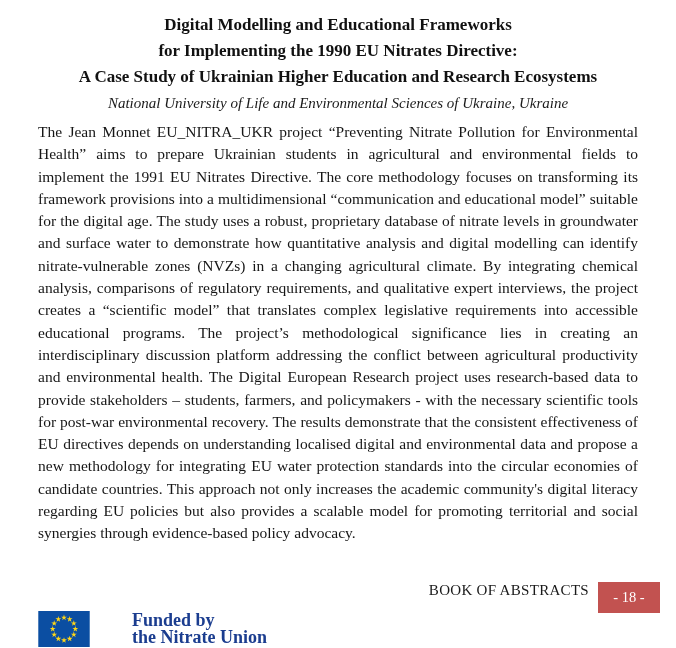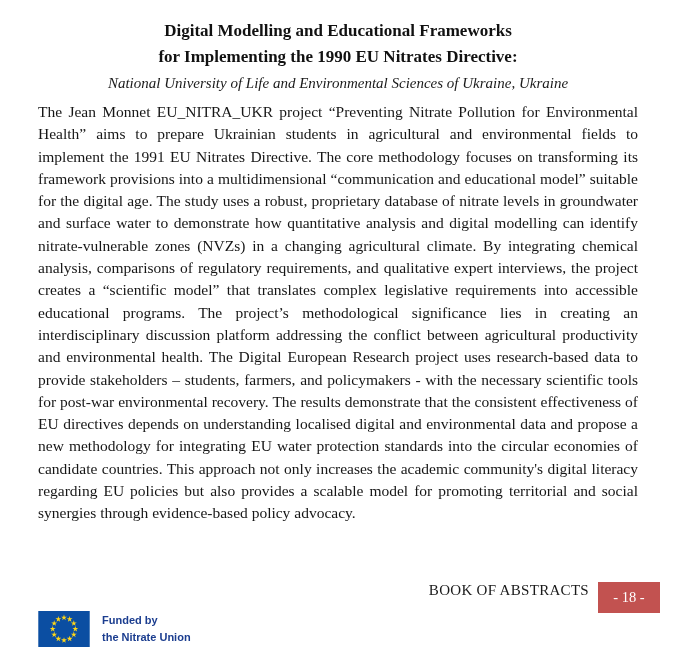--- a/index.html
+++ b/index.html
@@ -10,21 +10,21 @@
   .page {
     position: relative;
     width: 676px;
     height: 648px;
     background: #ffffff;
     font-family: "Liberation Serif", serif;
     color: #161616;
     overflow: hidden;
   }
   .header {
-    padding-top: 18px;
+    padding-top: 12px;
     text-align: center;
   }
   .title-line {
     font-size: 17px;
     font-weight: bold;
     line-height: 26px;
     color: #111111;
   }
   .author {
     font-size: 17px;
@@ -72,35 +72,37 @@
     left: 38px;
     top: 611px;
     display: flex;
     align-items: center;
     gap: 12px;
   }
   .eu-flag {
     display: block;
   }
   .funding-text {
-    font-family: Liberation Sans, sans-serif;
+    font-family: Liberation Serif, serif;
     font-weight: bold;
-    font-size: 11px;
+    font-size: 18px;
     line-height: 17px;
     color: #1b3d8f;
+    margin-left: 30px;
   }
 </style>
 </head>
 <body>
 
 <div class="page">
 
   <div class="header">
     <div class="title-line">Digital Modelling and Educational Frameworks</div>
     <div class="title-line">for Implementing the 1990 EU Nitrates Directive:</div>
+    <div class="title-line">A Case Study of Ukrainian Higher Education and Research Ecosystems</div>
     <div class="affiliation">National University of Life and Environmental Sciences of Ukraine, Ukraine</div>
   </div>
 
   <p class="abstract">The Jean Monnet EU_NITRA_UKR project “Preventing Nitrate Pollution for Environmental Health” aims to prepare Ukrainian students in agricultural and environmental fields to implement the 1991 EU Nitrates Directive. The core methodology focuses on transforming its framework provisions into a multidimensional “communication and educational model” suitable for the digital age. The study uses a robust, proprietary database of nitrate levels in groundwater and surface water to demonstrate how quantitative analysis and digital modelling can identify nitrate-vulnerable zones (NVZs) in a changing agricultural climate. By integrating chemical analysis, comparisons of regulatory requirements, and qualitative expert interviews, the project creates a “scientific model” that translates complex legislative requirements into accessible educational programs. The project’s methodological significance lies in creating an interdisciplinary discussion platform addressing the conflict between agricultural productivity and environmental health. The Digital European Research project uses research-based data to provide stakeholders – students, farmers, and policymakers - with the necessary scientific tools for post-war environmental recovery. The results demonstrate that the consistent effectiveness of EU directives depends on understanding localised digital and environmental data and propose a new methodology for integrating EU water protection standards into the circular economies of candidate countries. This approach not only increases the academic community's digital literacy regarding EU policies but also provides a scalable model for promoting territorial and social synergies through evidence-based policy advocacy.</p>
 
   <div class="footer-line">
     <span class="book-label">BOOK OF ABSTRACTS</span>
     <span class="page-badge">- 18 -</span>
   </div>
 

